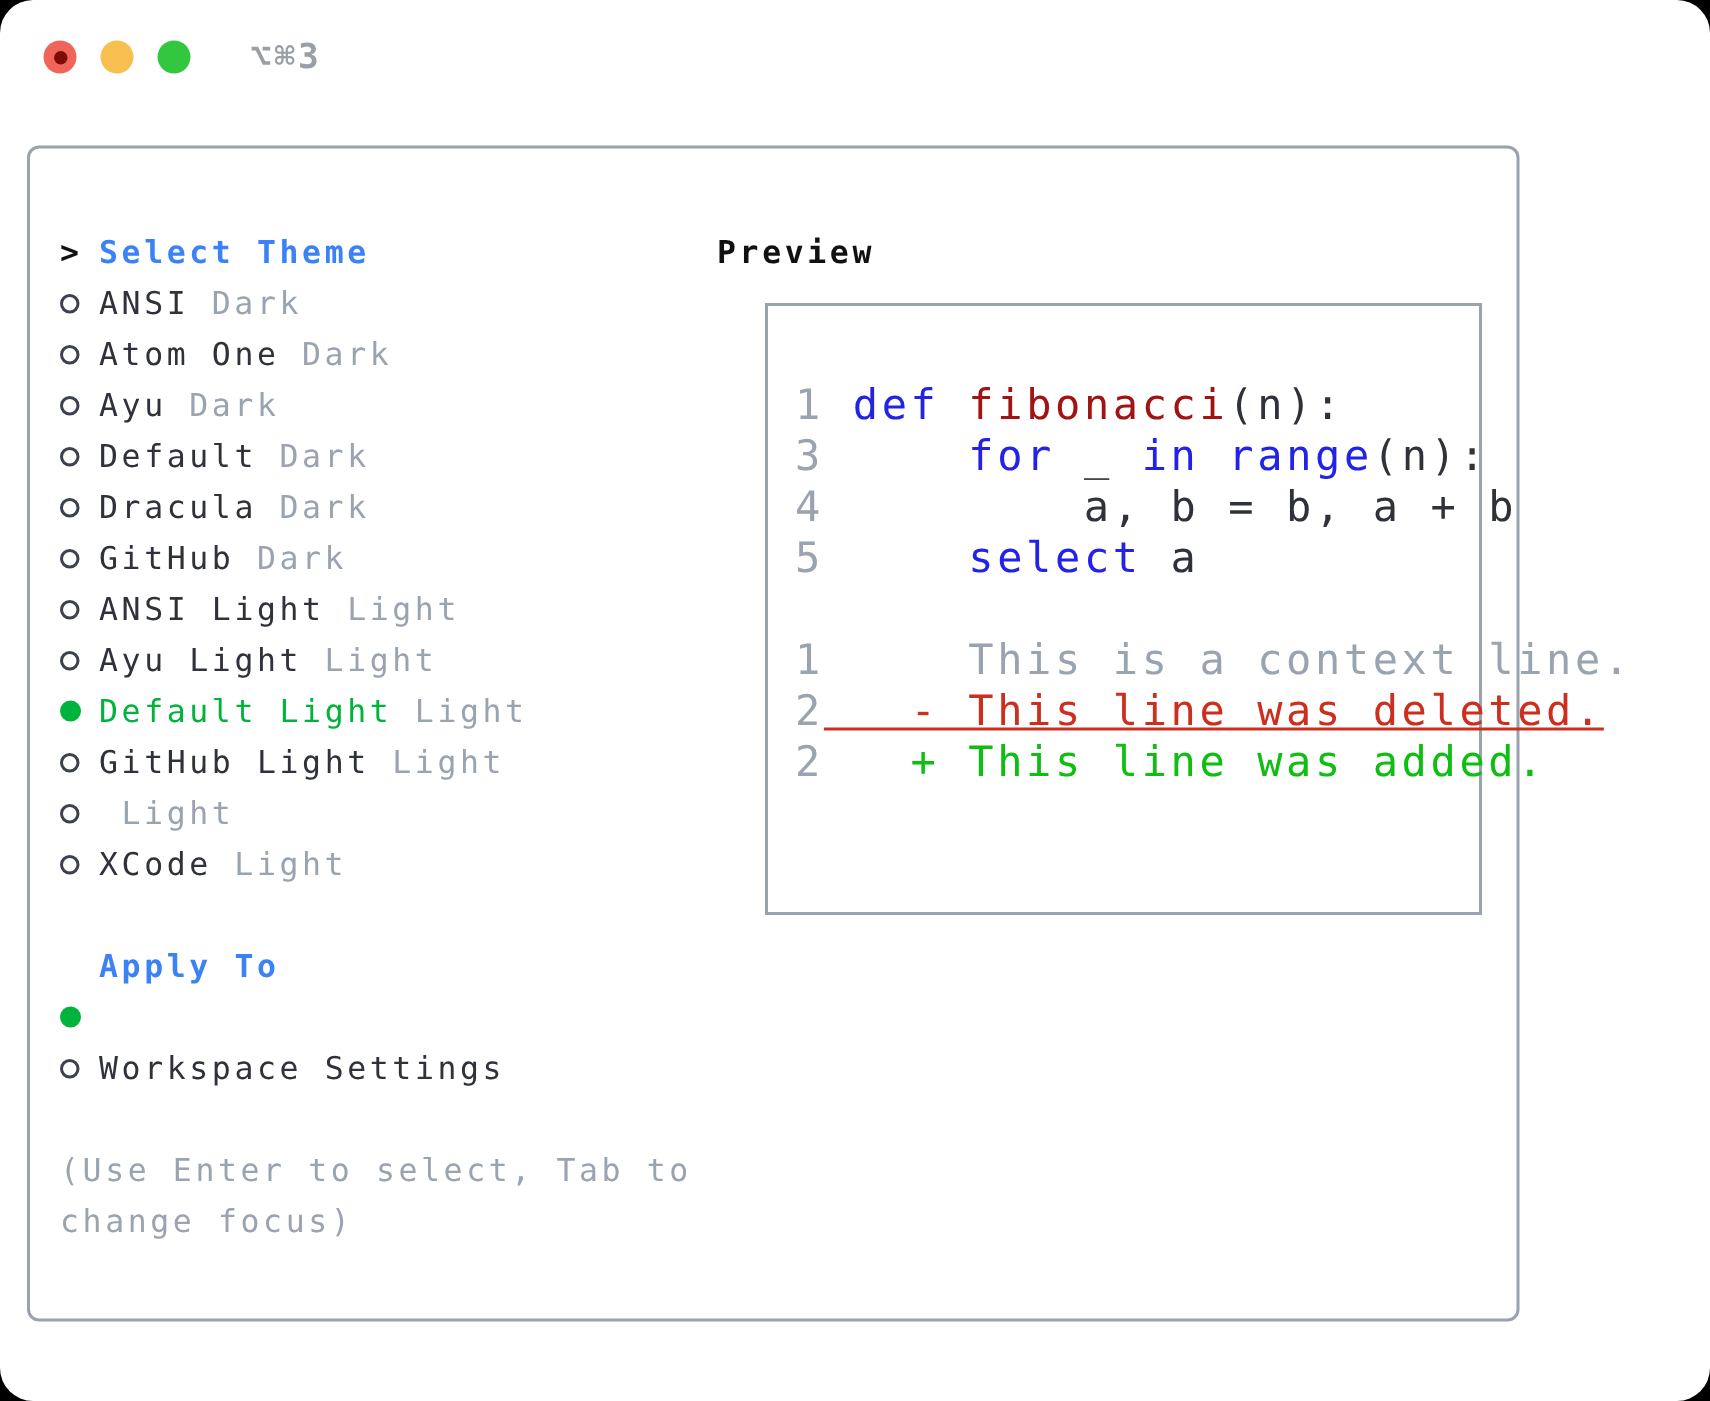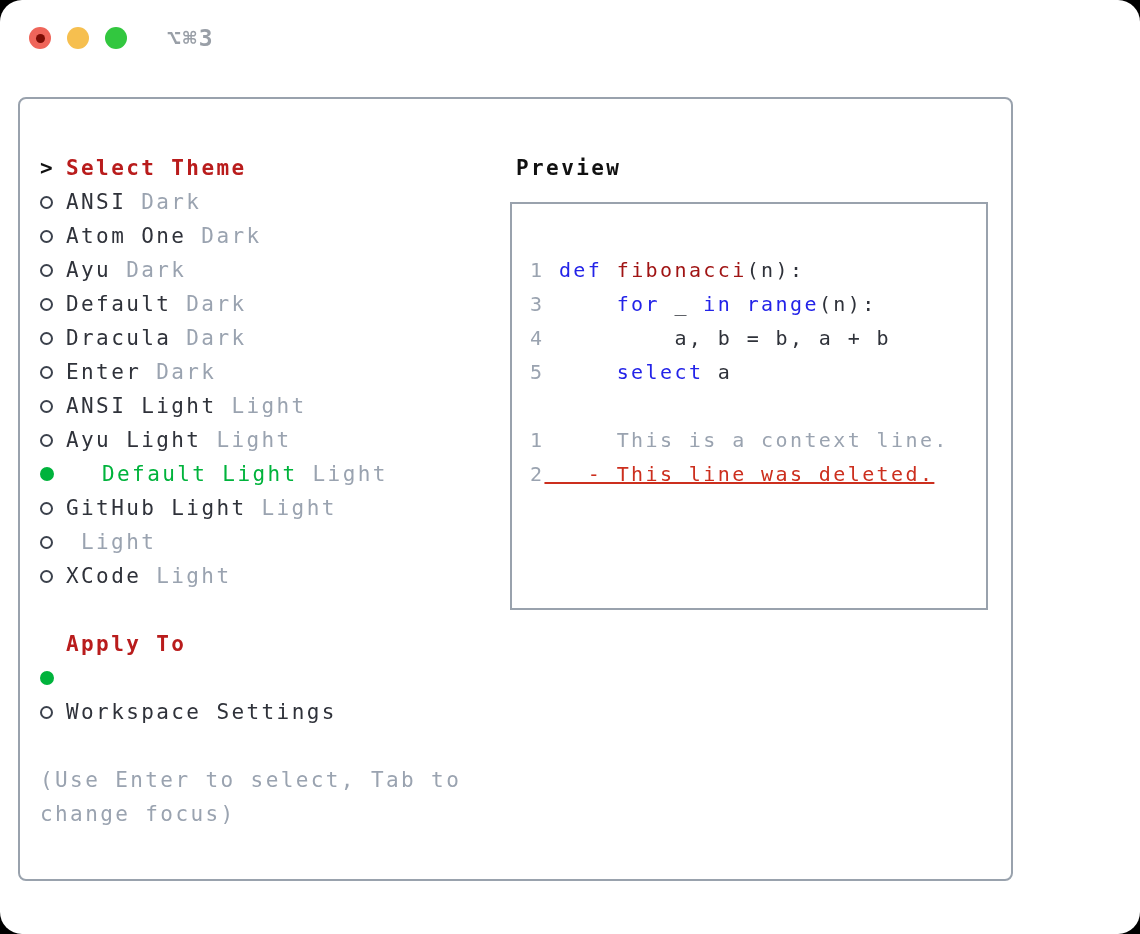--- a/index.html
+++ b/index.html
@@ -22,31 +22,31 @@
   
   .panel{position:absolute;left:18px;top:97px;width:995px;height:784px;border:2px solid var(--border);border-radius:8px;box-sizing:border-box;background:#fff;}
 
   
   .left-col{position:absolute;left:20px;top:52px;font-size:21px;letter-spacing:2.4px;line-height:34px;}
   .row{display:flex;align-items:center;height:34px;white-space:pre;}
   .marker-col{width:26px;flex:none;display:flex;align-items:center;}
   .radio{width:13px;height:13px;border:2px solid #3c424d;border-radius:50%;box-sizing:border-box;}
   .radio.sel{width:14px;height:14px;background:var(--sel);border-color:var(--sel);}
   .caret{font-weight:bold;color:#111;}
-  .hdr-label{font-weight:bold;color:#b91c1c;}
+  .hdr-label{font-weight:bold;color:#3b82f6;}
   .item-name{color:var(--text);}
-  .item-name.sel{color:var(--sel);margin-left:36px;}
+  .item-name.sel{color:var(--sel);}
   .item-variant{color:var(--muted);margin-left:15px;}
   .spacer{height:34px;}
   .hint-line{height:34px;line-height:34px;color:var(--muted);white-space:pre;}
 
   
-  .preview-title{position:absolute;left:496px;top:52px;height:34px;line-height:34px;font-size:21px;letter-spacing:2.4px;font-weight:bold;color:#111;}
+  .preview-title{position:absolute;left:458px;top:52px;height:34px;line-height:34px;font-size:21px;letter-spacing:2.4px;font-weight:bold;color:#111;}
   .preview-box{position:absolute;left:490px;top:103px;width:478px;height:408px;border:2px solid var(--border);box-sizing:border-box;background:#fff;}
-  .code{position:absolute;left:18px;top:49px;font-size:20px;letter-spacing:2.4px;line-height:34px;}
+  .code{position:absolute;left:18px;top:49px;font-size:28px;letter-spacing:2.4px;line-height:34px;}
   .code-line{height:34px;white-space:pre;}
   .ln{color:var(--muted);}
   .seg-plain{color:var(--text);}
   .seg-keyword{color:var(--kw);}
   .seg-function{color:var(--fn);}
   .seg-context{color:var(--muted);}
   .seg-deleted{color:var(--del);text-decoration:underline;}
   .seg-added{color:var(--add);}
 </style>
 </head>
@@ -69,21 +69,21 @@
       <div class="row">
         <span class="marker-col"><span class="caret">&gt;</span></span>
         <span class="hdr-label">Select Theme</span>
       </div>
       <div id="theme-list">
           <div class="row"><span class="marker-col"><span class="radio"></span></span><span class="item-name">ANSI</span><span class="item-variant">Dark</span></div>
           <div class="row"><span class="marker-col"><span class="radio"></span></span><span class="item-name">Atom One</span><span class="item-variant">Dark</span></div>
           <div class="row"><span class="marker-col"><span class="radio"></span></span><span class="item-name">Ayu</span><span class="item-variant">Dark</span></div>
           <div class="row"><span class="marker-col"><span class="radio"></span></span><span class="item-name">Default</span><span class="item-variant">Dark</span></div>
           <div class="row"><span class="marker-col"><span class="radio"></span></span><span class="item-name">Dracula</span><span class="item-variant">Dark</span></div>
-          <div class="row"><span class="marker-col"><span class="radio"></span></span><span class="item-name">Enter</span><span class="item-variant">Dark</span></div>
+          <div class="row"><span class="marker-col"><span class="radio"></span></span><span class="item-name">GitHub</span><span class="item-variant">Dark</span></div>
           <div class="row"><span class="marker-col"><span class="radio"></span></span><span class="item-name">ANSI Light</span><span class="item-variant">Light</span></div>
           <div class="row"><span class="marker-col"><span class="radio"></span></span><span class="item-name">Ayu Light</span><span class="item-variant">Light</span></div>
           <div class="row"><span class="marker-col"><span class="radio sel"></span></span><span class="item-name sel">Default Light</span><span class="item-variant">Light</span></div>
           <div class="row"><span class="marker-col"><span class="radio"></span></span><span class="item-name">GitHub Light</span><span class="item-variant">Light</span></div>
           <div class="row"><span class="marker-col"><span class="radio"></span></span><span class="item-variant">Light</span></div>
           <div class="row"><span class="marker-col"><span class="radio"></span></span><span class="item-name">XCode</span><span class="item-variant">Light</span></div>
         </div>
       <div class="spacer"></div>
       <div class="row">
         <span class="marker-col"></span>
@@ -103,17 +103,18 @@
     <div class="preview-title">Preview</div>
     <div class="preview-box">
       <div class="code" id="code">
           <div class="code-line"><span class="ln">1</span><span class="seg-plain"> </span><span class="seg-keyword">def</span><span class="seg-plain"> </span><span class="seg-function">fibonacci</span><span class="seg-plain">(n):</span></div>
           <div class="code-line"><span class="ln">3</span><span class="seg-plain">     </span><span class="seg-keyword">for</span><span class="seg-plain"> _ </span><span class="seg-keyword">in</span><span class="seg-plain"> </span><span class="seg-keyword">range</span><span class="seg-plain">(n):</span></div>
           <div class="code-line"><span class="ln">4</span><span class="seg-plain">         a, b = b, a + b</span></div>
           <div class="code-line"><span class="ln">5</span><span class="seg-plain">     </span><span class="seg-keyword">select</span><span class="seg-plain"> a</span></div>
           <div class="code-line"><span class="ln"> </span></div>
           <div class="code-line"><span class="ln">1</span><span class="seg-context">     This is a context line.</span></div>
           <div class="code-line"><span class="ln">2</span><span class="seg-deleted">   - This line was deleted.</span></div>
+          <div class="code-line"><span class="ln">2</span><span class="seg-added">   + This line was added.</span></div>
         </div>
     </div>
 
   </div>
 </div>
 
 </body></html>

